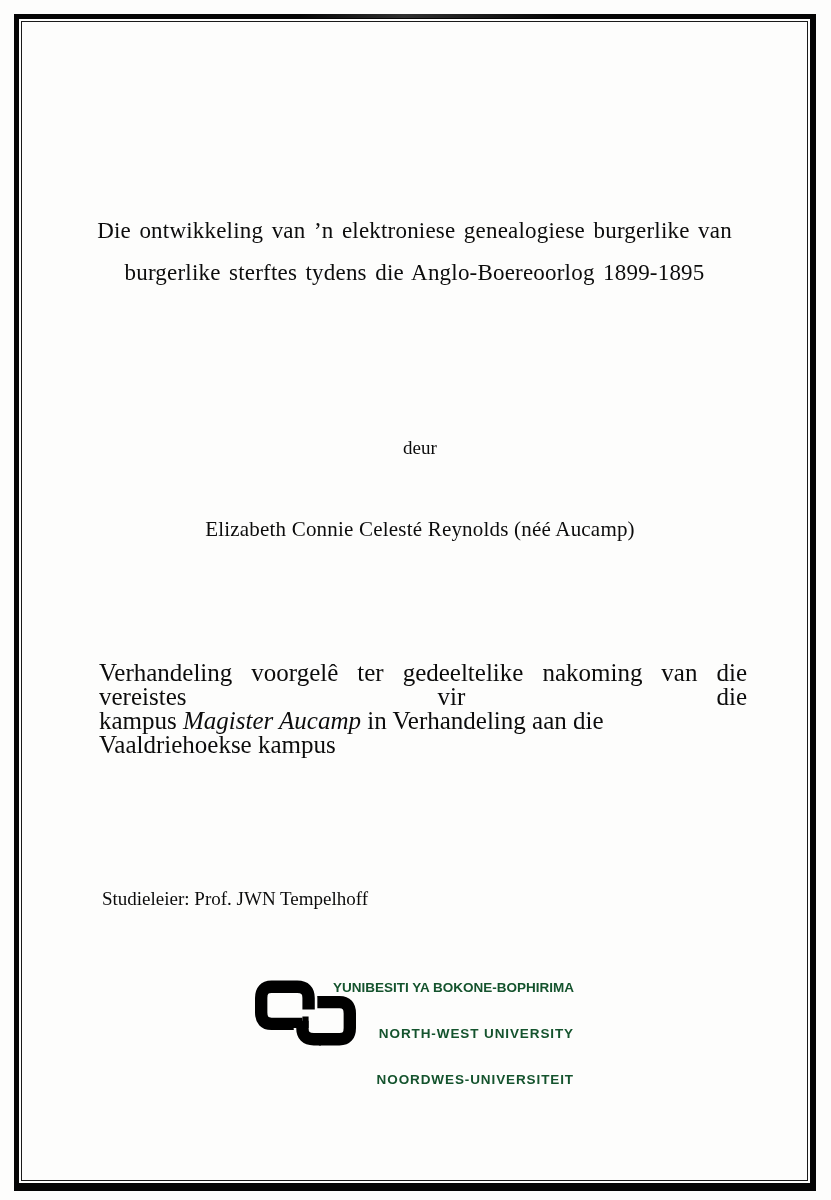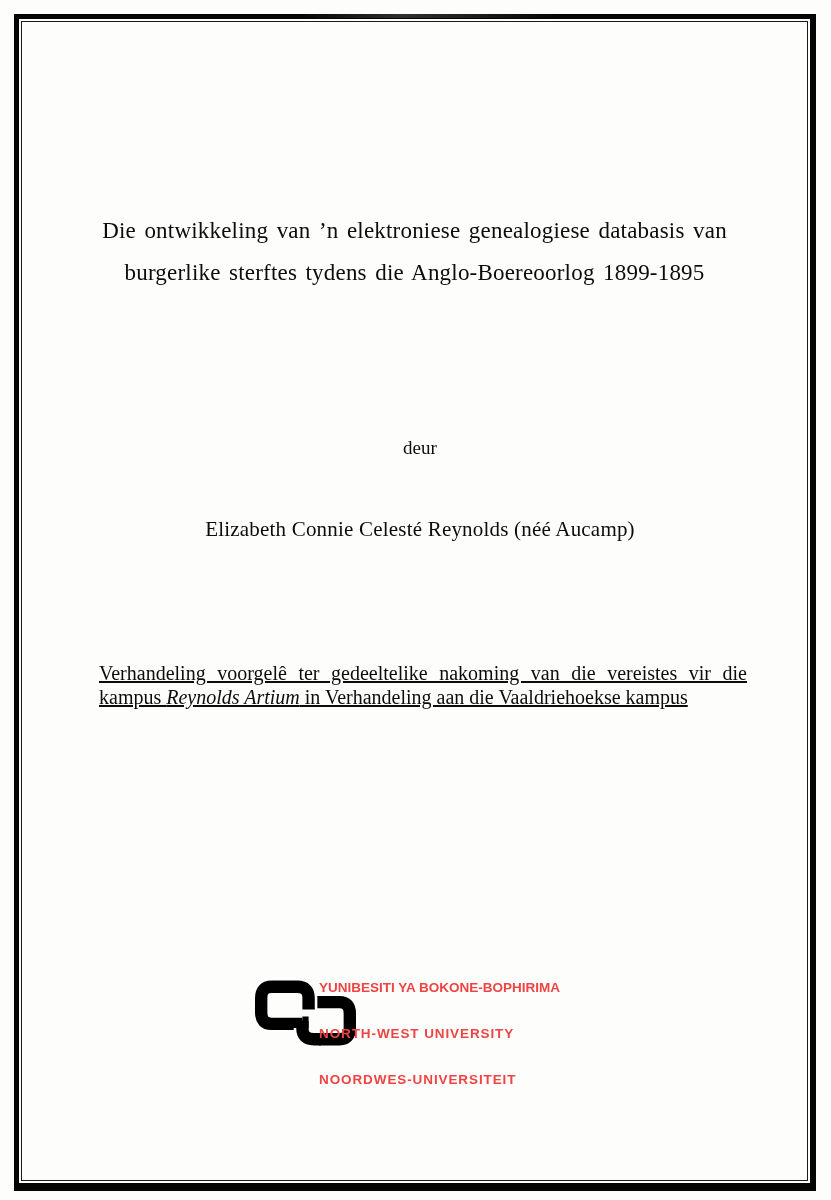--- a/index.html
+++ b/index.html
@@ -53,23 +53,22 @@
     top: 517px; left: 0; width: 840px;
     text-align: center;
     font-size: 21px;
     letter-spacing: 0.2px;
   }
 
   .submission-block {
     position: absolute;
     top: 661px; left: 99px;
     width: 648px;
-    font-size: 20px;
+    font-size: 25px;
     line-height: 24px;
-    text-decoration: underline;
   }
   .submission-block .justified {
     text-align: justify;
     text-align-last: justify;
     word-spacing: 1px;
   }
   .italic { font-style: italic; }
 
   .supervisor-block {
     position: absolute;
@@ -85,25 +84,26 @@
   }
   .logo-mark {
     position: absolute;
     top: 3px; left: 0;
     width: 101px; height: 68px;
   }
   .logo-text {
     position: absolute;
     top: 5px; left: 64px;
     width: 255px;
+    text-align: right;
     font-family: "Liberation Sans", "DejaVu Sans", sans-serif;
     font-weight: 700;
     font-size: 13.5px;
     line-height: 14px;
-    color: #ef4444;
+    color: #14532d;
     white-space: nowrap;
   }
   .logo-text .spaced { letter-spacing: 0.9px; margin-top: 32px; }
 
   
   .scan-smudge {
     position: absolute;
     top: 14px; left: 300px; width: 260px; height: 4px;
     background: linear-gradient(90deg, rgba(0,0,0,0) 0%, rgba(90,90,90,0.5) 40%, rgba(0,0,0,0) 100%);
   }
@@ -112,34 +112,35 @@
 <body>
 
 <div class="sheet">
 
   <div class="frame-outer">
     <div class="frame-inner"></div>
   </div>
   <div class="scan-smudge"></div>
 
   <div class="title-block">
-    <div>Die ontwikkeling van ’n elektroniese genealogiese databasis van</div>
+    <div>Die ontwikkeling van ’n elektroniese genealogiese burgerlike van</div>
     <div>burgerlike sterftes tydens die Anglo-Boereoorlog 1899-1895</div>
   </div>
 
   <div class="deur-line">deur</div>
 
   <div class="author-line">Elizabeth Connie Celesté Reynolds (néé Aucamp)</div>
 
   <div class="submission-block">
     <div class="justified">Verhandeling voorgelê ter gedeeltelike nakoming van die vereistes vir die</div>
-    <div><span>kampus </span><span class="italic">Reynolds Artium</span><span> in Verhandeling aan die Vaaldriehoekse kampus</span></div>
+    <div><span>kampus </span><span class="italic">Magister Aucamp</span><span> in Verhandeling aan die Vaaldriehoekse kampus</span></div>
   </div>
 
   <div class="supervisor-block">
+    <div>Studieleier: Prof. JWN Tempelhoff</div>
   </div>
 
   <div class="logo-block">
     <svg class="logo-mark" viewBox="0 0 98 65" xmlns="http://www.w3.org/2000/svg" aria-hidden="true">
 
       <path d="M 50 22 H 82 Q 92 22 92 33 V 47 Q 92 58 82 58 H 57 Q 46 58 46 47 V 36" fill="none" stroke="#000" stroke-width="12"></path>
 
       <path d="M 46 43 H 16 Q 6 43 6 32 V 18 Q 6 7 16 7 H 41 Q 52 7 52 18 V 29" fill="none" stroke="#fdfdfc" stroke-width="17"></path>
 
       <path d="M 46 43 H 16 Q 6 43 6 32 V 18 Q 6 7 16 7 H 41 Q 52 7 52 18 V 29" fill="none" stroke="#000" stroke-width="12"></path>

